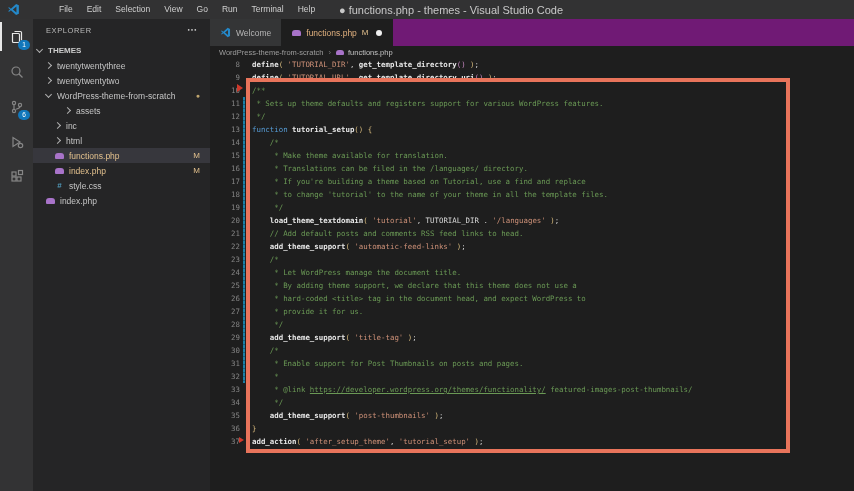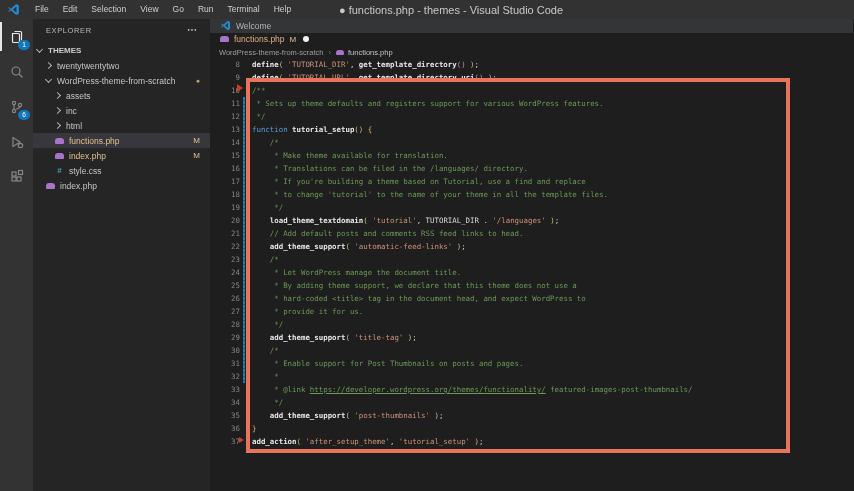--- a/index.html
+++ b/index.html
@@ -1,20 +1,20 @@
 <!DOCTYPE html>
 <html><head>
 <meta charset="utf-8">
 <style>
   html,body{margin:0;padding:0;background:#1e1e1e;}
   body{width:854px;height:491px;position:relative;overflow:hidden;
        font-family:"Liberation Sans",sans-serif;-webkit-font-smoothing:antialiased;}
   
   .titlebar{position:absolute;left:0;top:0;width:854px;height:19px;background:#323233;
-            display:flex;align-items:center;z-index:5;}
+            display:flex;align-items:center;z-index:5;gap:24px;}
   .titlebar .logo{width:13px;height:13px;margin:0 8px 0 7px;flex:none;}
   .menubar{display:flex;gap:0;}
   .menu-item{font-size:8.5px;color:#cfcfcf;padding:0 7px;line-height:19px;cursor:default;}
   .win-title{position:absolute;left:0;right:0;text-align:center;font-size:11px;color:#c8c8c8;
              pointer-events:none;padding-left:48px;}
   
   .activitybar{position:absolute;left:0;top:19px;width:33px;height:472px;background:#333334;z-index:4;}
   .act-item{position:relative;width:33px;height:35px;display:flex;align-items:center;justify-content:center;}
   .act-item svg{width:16px;height:16px;stroke:#868686;fill:none;stroke-width:1.2;}
   .act-item.active svg{stroke:#e7e7e7;}
@@ -38,21 +38,21 @@
   .chv.r{transform:rotate(-45deg);}
   .chv.d{transform:rotate(45deg);margin-top:-2px;}
   .php-ic{display:inline-block;width:9px;height:6px;border-radius:3px 3px 1px 1px;background:#a873c9;
           margin-right:5px;flex:none;}
   .css-ic{display:inline-block;width:9px;margin-right:5px;color:#519aba;font-weight:bold;font-size:8px;flex:none;text-align:center;}
   .spacer{flex:1;}
   .m-badge{color:#e2c08d;font-size:8px;flex:none;margin-left:4px;}
   .dot-badge{color:#c0a56e;font-size:7px;flex:none;margin-left:4px;}
   
   .editor{position:absolute;left:210px;top:19px;width:644px;height:472px;background:#1e1e1e;}
-  .tabbar{position:absolute;left:0;top:0;width:644px;height:27px;background:#701a75;display:flex;flex-direction:column;}
+  .tabbar{position:absolute;left:0;top:0;width:644px;height:27px;background:#701a75;display:flex;}
   .tab{height:27px;display:flex;align-items:center;padding:0 10px;font-size:8.5px;color:#b5b5b5;
        border-right:1px solid #1e1e1e;cursor:pointer;}
   .tab.inactive{background:#343536;}
   .tab.active{background:#1e1e1e;}
   .tab .t-ic{margin-right:5px;flex:none;}
   .tab.active .t-lbl{color:#e0b07e;}
   .tab .t-m{color:#e2c08d;margin-left:5px;font-size:8px;}
   .tab .t-dot{width:6px;height:6px;border-radius:50%;background:#f0f0f0;margin-left:7px;flex:none;}
   .breadcrumb{position:absolute;left:0;top:27px;width:644px;height:12px;display:flex;align-items:center;
               padding-left:9px;font-size:7.5px;color:#9d9d9d;box-sizing:border-box;}
@@ -148,30 +148,35 @@
     <span class="sb-more">⋯</span>
   </div>
   <div class="tree" id="file-tree">
       <div class="tree-row section" style="padding-left: 4px;">
         <span class="chv d"></span>
         <span class="lbl">THEMES</span>
         <span class="spacer"></span>
       </div>
       <div class="tree-row folder" style="padding-left: 13px;">
         <span class="chv r"></span>
+        <span class="lbl">twentytwentythree</span>
+        <span class="spacer"></span>
+      </div>
+      <div class="tree-row folder" style="padding-left: 13px;">
+        <span class="chv r"></span>
         <span class="lbl">twentytwentytwo</span>
         <span class="spacer"></span>
       </div>
       <div class="tree-row folder" style="padding-left: 13px;">
         <span class="chv d"></span>
         <span class="lbl">WordPress-theme-from-scratch</span>
         <span class="spacer"></span>
         <span class="dot-badge">●</span>
       </div>
-      <div class="tree-row folder" style="padding-left: 22px;">
+      <div class="tree-row folder" style="padding-left: 32px;">
         <span class="chv r"></span>
         <span class="lbl">assets</span>
         <span class="spacer"></span>
       </div>
       <div class="tree-row folder" style="padding-left: 22px;">
         <span class="chv r"></span>
         <span class="lbl">inc</span>
         <span class="spacer"></span>
       </div>
       <div class="tree-row folder" style="padding-left: 22px;">

